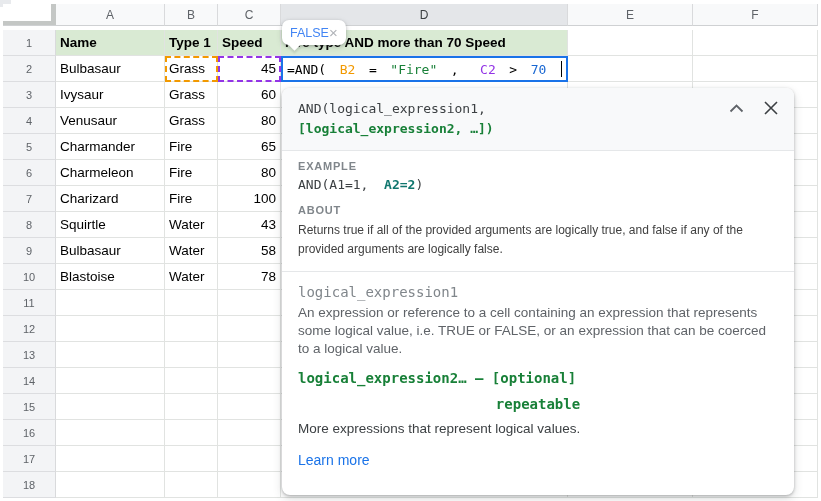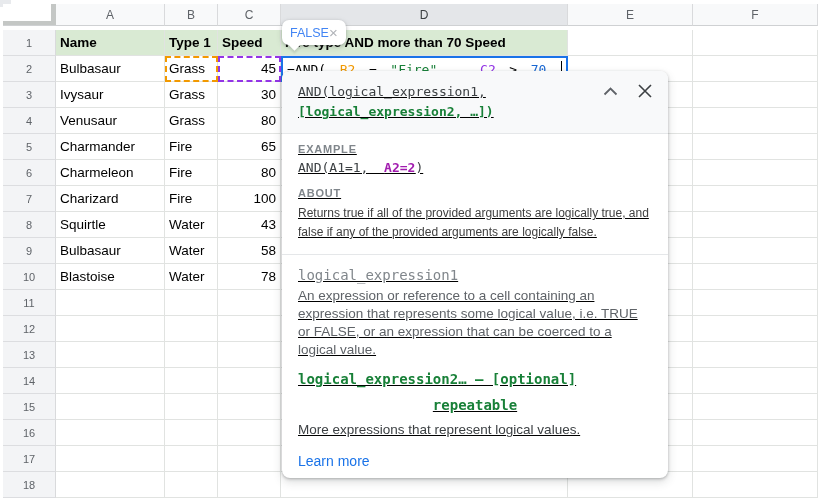--- a/index.html
+++ b/index.html
@@ -39,36 +39,36 @@
 
   .false-chip { position:absolute; left:282px; top:20px; z-index:6; background:#fff;
       border-radius:7px; padding:5px 8px; display:flex; align-items:center; 
       box-shadow:0 1px 3px rgba(60,64,67,.3), 0 2px 6px rgba(60,64,67,.15);
       font-size:12.5px; color:#4285f4; }
   .false-chip .tail { position:absolute; left:8px; bottom:-4px; width:9px; height:9px; background:#fff;
       transform:rotate(45deg); box-shadow:2px 2px 2px rgba(60,64,67,.12); }
   .false-chip .val { position:relative; z-index:1; }
   .chip-x { color:#b0b3b8; font-size:15px; line-height:1; cursor:pointer; position:relative; z-index:1; }
 
-  .help-card { position:absolute; left:282px; top:71px; width:386px; height:407px; z-index:5;
+  .help-card { position:absolute; left:282px; top:88px; width:512px; height:407px; z-index:5;
       background:#fff; border-radius:8px; overflow:hidden;
-      box-shadow:0 1px 3px rgba(60,64,67,.35), 0 4px 10px rgba(60,64,67,.18);text-decoration:underline; }
+      box-shadow:0 1px 3px rgba(60,64,67,.35), 0 4px 10px rgba(60,64,67,.18); }
   .card-head { position:relative; background:#f8f9fa; padding:11px 16px;
       border-bottom:1px solid #e5e7e9; }
   .sig { font-family:"DejaVu Sans Mono", monospace; font-size:13px; line-height:20px;
       color:#3c4043; white-space:pre; }
   .sig2 { color:#188038; font-weight:bold; }
   .head-icons { position:absolute; right:16px; top:13px; display:flex; gap:20px; align-items:center; }
   .head-icons svg { cursor:pointer; display:block; }
 
   .sec1 { padding:9px 16px 12px; }
   .sec-label { font-size:11px; font-weight:bold; letter-spacing:.8px; color:#80868b; }
   .sec-label.about { margin-top:12px; }
   .code { margin-top:5px; font-family:"DejaVu Sans Mono", monospace; font-size:13px; color:#3c4043; white-space:pre; }
-  .code .hl { color:#a21caf; font-weight:bold;margin-top:25px; }
+  .code .hl { color:#0f766e; font-weight:bold;margin-top:25px; }
   .about-text { margin-top:5px; font-size:12px; line-height:19px; color:#404040; }
   .divider { height:1px; background:#e5e7e9; }
   .sec2 { padding:12px 16px 14px; }
   .arg-name { font-family:"DejaVu Sans Mono", monospace; font-size:14px; color:#80868b; }
   .arg-name.green { color:#188038; font-weight:bold; }
   .arg-name.mt { margin-top:12px; }
   .arg-name.mt2 { margin-top:10px;text-align:center; }
   .arg-desc { margin-top:4px; font-size:13.5px; line-height:18px; color:#5f6368; }
   .arg-desc.dark { margin-top:8px; color:#3c4043; }
   .learn-more { display:inline-block; margin-top:14px; font-size:14px; color:#1a73e8;
@@ -119,21 +119,21 @@
             <div class="tok" style="color: rgb(25, 103, 210); white-space: pre;">70</div>
             <div class="caret"></div>
           </div>
           <div class="cell col-E"></div>
           <div class="cell col-F"></div>
         </div>
         <div class="row">
           <div class="rowhdr">3</div>
           <div class="cell col-A">Ivysaur</div>
           <div class="cell col-B">Grass</div>
-          <div class="cell col-C num">30</div>
+          <div class="cell col-C num">60</div>
           <div class="cell col-D"></div>
           <div class="cell col-E"></div>
           <div class="cell col-F"></div>
         </div>
         <div class="row">
           <div class="rowhdr">4</div>
           <div class="cell col-A">Venusaur</div>
           <div class="cell col-B">Grass</div>
           <div class="cell col-C num">80</div>
           <div class="cell col-D"></div>

